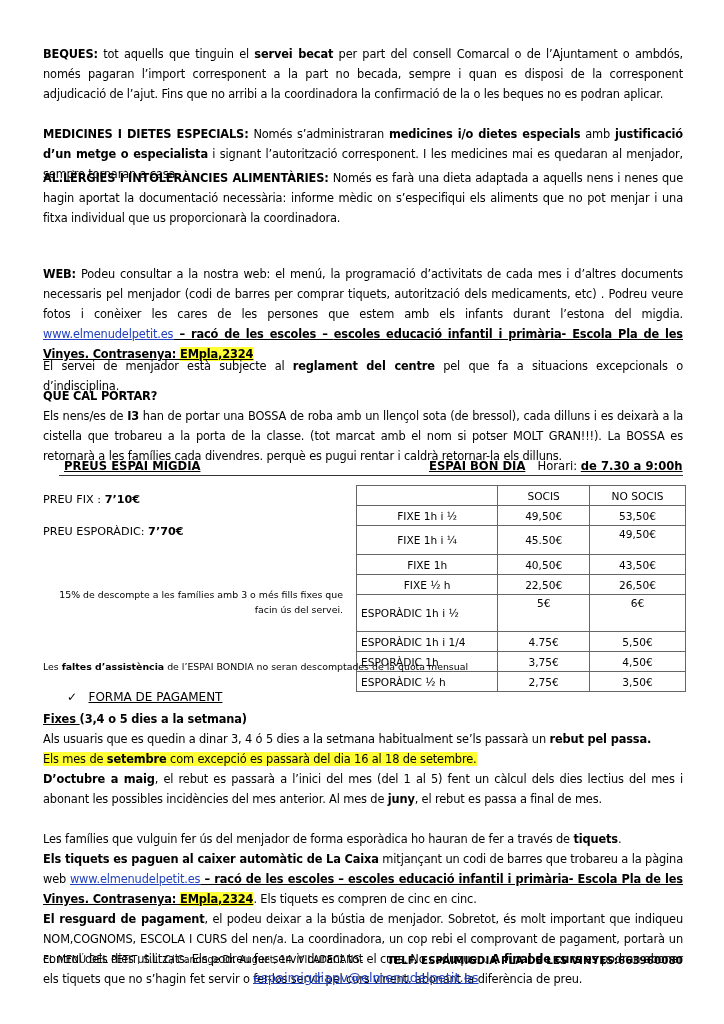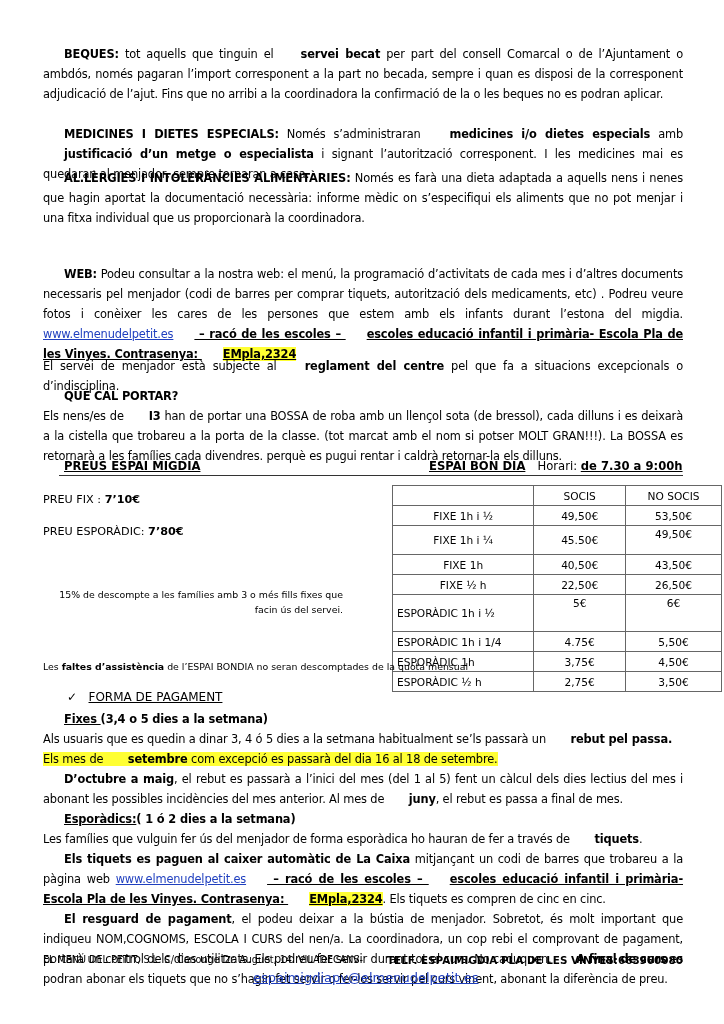--- a/index.html
+++ b/index.html
@@ -1,29 +1,29 @@
 <!DOCTYPE html>
 <html><head>
 <meta charset="utf-8">
 <style>
   html, body { margin:0; padding:0; background:#ffffff; }
   body { width:724px; height:1024px; position:relative; overflow:hidden;
          font-family:"DejaVu Sans", sans-serif; color:#000; }
   .page { position:absolute; left:43px; top:0; width:640px; }
   .para { position:absolute; left:0; width:640px; font-size:11.4px; line-height:20px;
           text-align:justify; letter-spacing:-0.15px; }
-  .para b { font-weight:bold;margin-left:21px; }
+  .para b { font-weight:bold; }
   .u { text-decoration:underline; }
   .link { color:#1f3fbf; text-decoration:underline; }
   .hl { background:#ffff33; }
   .section-title { position:absolute; font-size:11.6px; font-weight:bold; text-decoration:underline; }
   .price-line { position:absolute; left:0; font-size:11.2px; }
   .small-note { position:absolute; left:0; font-size:9.4px; line-height:15px; width:300px;text-align:right; }
   table.prices { position:absolute; left:313px; top:485px; width:330px; border-collapse:collapse;
-                 font-size:10.6px;margin-left:36px; }
+                 font-size:10.6px; }
   table.prices td { border:1px solid #666; padding:0 4px; height:19px; text-align:center; vertical-align:middle; }
   table.prices td.label { width:128px; }
   table.prices td.c1 { width:80px; }
   table.prices td.c2 { width:84px; }
   table.prices tr.tall td { height:26px; }
   table.prices tr.tall2 td { height:34px; }
   table.prices td.left { text-align:left; }
   table.prices td.top { vertical-align:top; padding-top:2px; }
   .footer { position:absolute; left:0; top:954px; width:640px; font-size:9.6px; }
   .footer .right { position:absolute; right:0; top:0; font-weight:bold; font-size:10.4px; }
@@ -63,21 +63,21 @@
   <div class="section-title" style="left:386px;top:459px;text-decoration:none;">
     <span class="u">ESPAI  BON DIA</span>&nbsp;&nbsp;
     <span style="font-weight:normal;">Horari: </span><span class="u">de 7.30 a 9:00h</span>
   </div>
   <div style="position:absolute;left:16px;top:475px;width:624px;height:1px;background:#333;"></div>
 
   <div class="price-line" style="top:493px;">
     <span>PREU FIX : </span><b>7’10€</b>
   </div>
   <div class="price-line" style="top:525px;">
-    <span>PREU ESPORÀDIC: </span><b>7’80€</b>
+    <span>PREU ESPORÀDIC: </span><b>7’70€</b>
   </div>
   <div class="small-note" style="top:587px;">15% de descompte a les famílies amb 3 o més fills fixes que facin ús del servei.</div>
 
   <table class="prices">
     <tbody>
         <tr>
       <td class="label"></td>
       <td class="c1">SOCIS</td>
       <td class="c2">NO SOCIS</td>
     </tr>
@@ -131,21 +131,21 @@
   <div style="position:absolute;left:24px;top:690px;font-size:12px;">
     <span>✓</span>&nbsp;&nbsp;
     <span class="u">FORMA DE PAGAMENT</span>
   </div>
 
   <p class="para" style="top:709px;margin:0;">
     <b><span class="u">Fixes </span><span>(3,4 o 5 dies a la setmana)</span></b><br>
     <span>Als usuaris que es quedin a dinar 3, 4 ó 5 dies a la setmana habitualment se’ls passarà un </span><b>rebut pel passa.</b><br>
     <span class="hl"><span>Els mes de </span><b>setembre</b><span> com excepció es passarà del dia 16 al 18 de setembre.</span></span><br>
     <b>D’octubre a maig</b><span>, el rebut es passarà a l’inici del mes (del 1 al 5) fent un càlcul dels dies lectius del mes i abonant les possibles incidències del mes anterior. Al mes de </span><b>juny</b><span>, el rebut es passa a final de mes.</span><br>
-    <b><span class="u">Esporàdics:</span><span>( 1 ó 2 dies a la setmana)</span></b><br>
+    <br>
     <span>Les famílies que vulguin fer ús del menjador de forma esporàdica ho hauran de fer a través de </span><b>tiquets</b><span>.</span><br>
     <b>Els tiquets es paguen al caixer automàtic de La Caixa</b><span> mitjançant un codi de barres que trobareu a la pàgina web </span><span class="link">www.elmenudelpetit.es</span><b class="u"> – racó de les escoles – </b><b class="u">escoles educació infantil i primària- Escola Pla de les Vinyes. Contrasenya: </b><b class="u hl">EMpla,2324</b><span>.  Els tiquets es compren de cinc en cinc.</span><br>
     <b>El resguard de pagament</b><span>, el podeu deixar a la bústia de menjador. Sobretot, és molt important que indiqueu NOM,COGNOMS, ESCOLA I CURS del nen/a. La coordinadora, un cop rebi el comprovant de pagament, portarà un control dels dies utilitzats. Els podreu fer servir durant tot el curs. No caduquen. </span><b>A final de curs</b><span> es podran abonar els tiquets que no s’hagin fet servir o fer-los servir pel curs vinent, abonant la diferència de preu.</span>
   </p>
 
   <div class="footer">
     <span>EL MENÚ DEL PETIT, S.L. C/ Canonge Dr. Auguet, 14. VILADECANS-</span>
     <span class="right">TELF. ESPAIMIGDIA PLA DE LES VINYES:663960080</span>
   </div>
   <div class="email">espaimigdiapv@elmenudelpetit.es</div>

